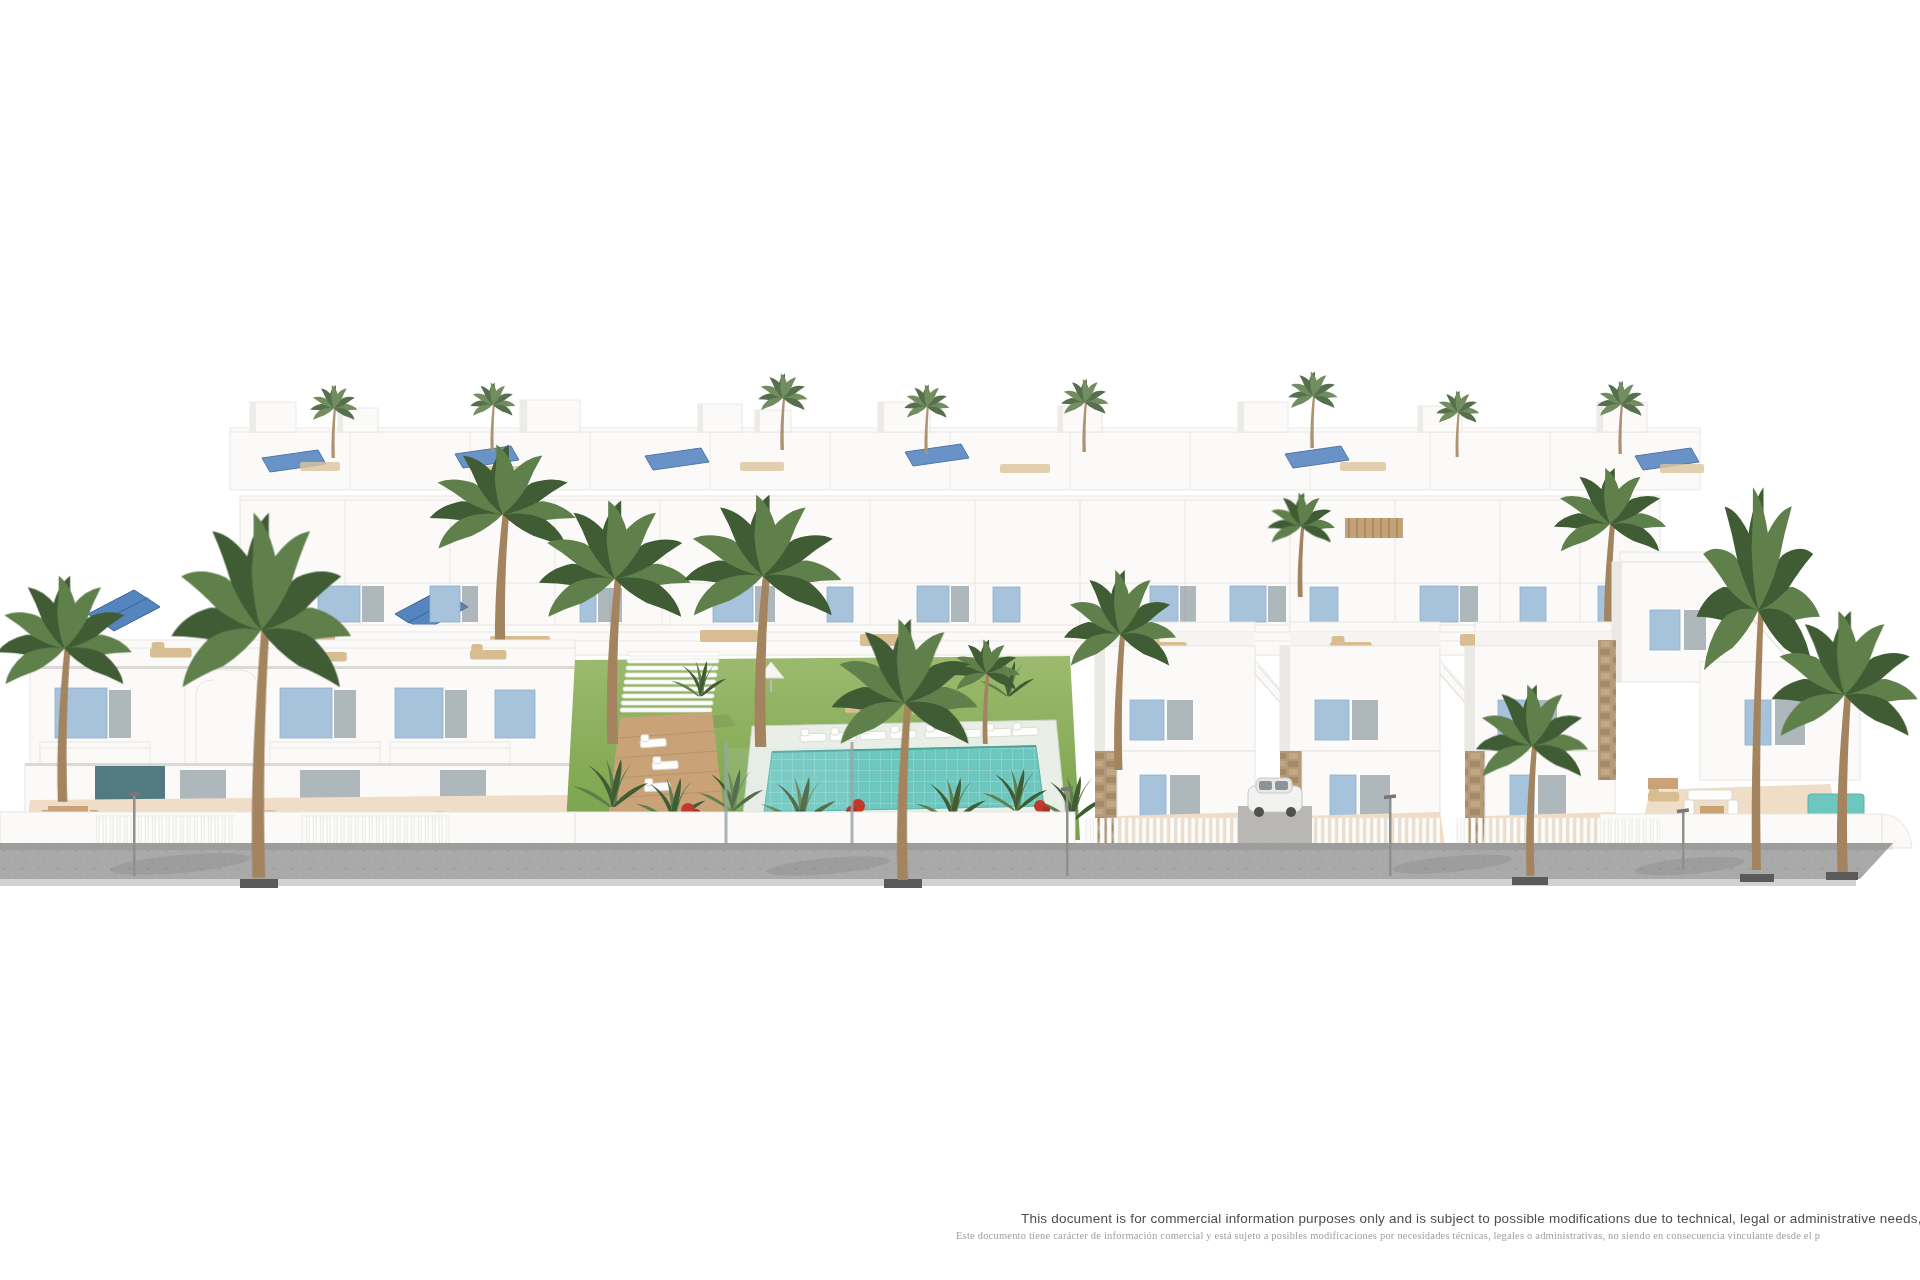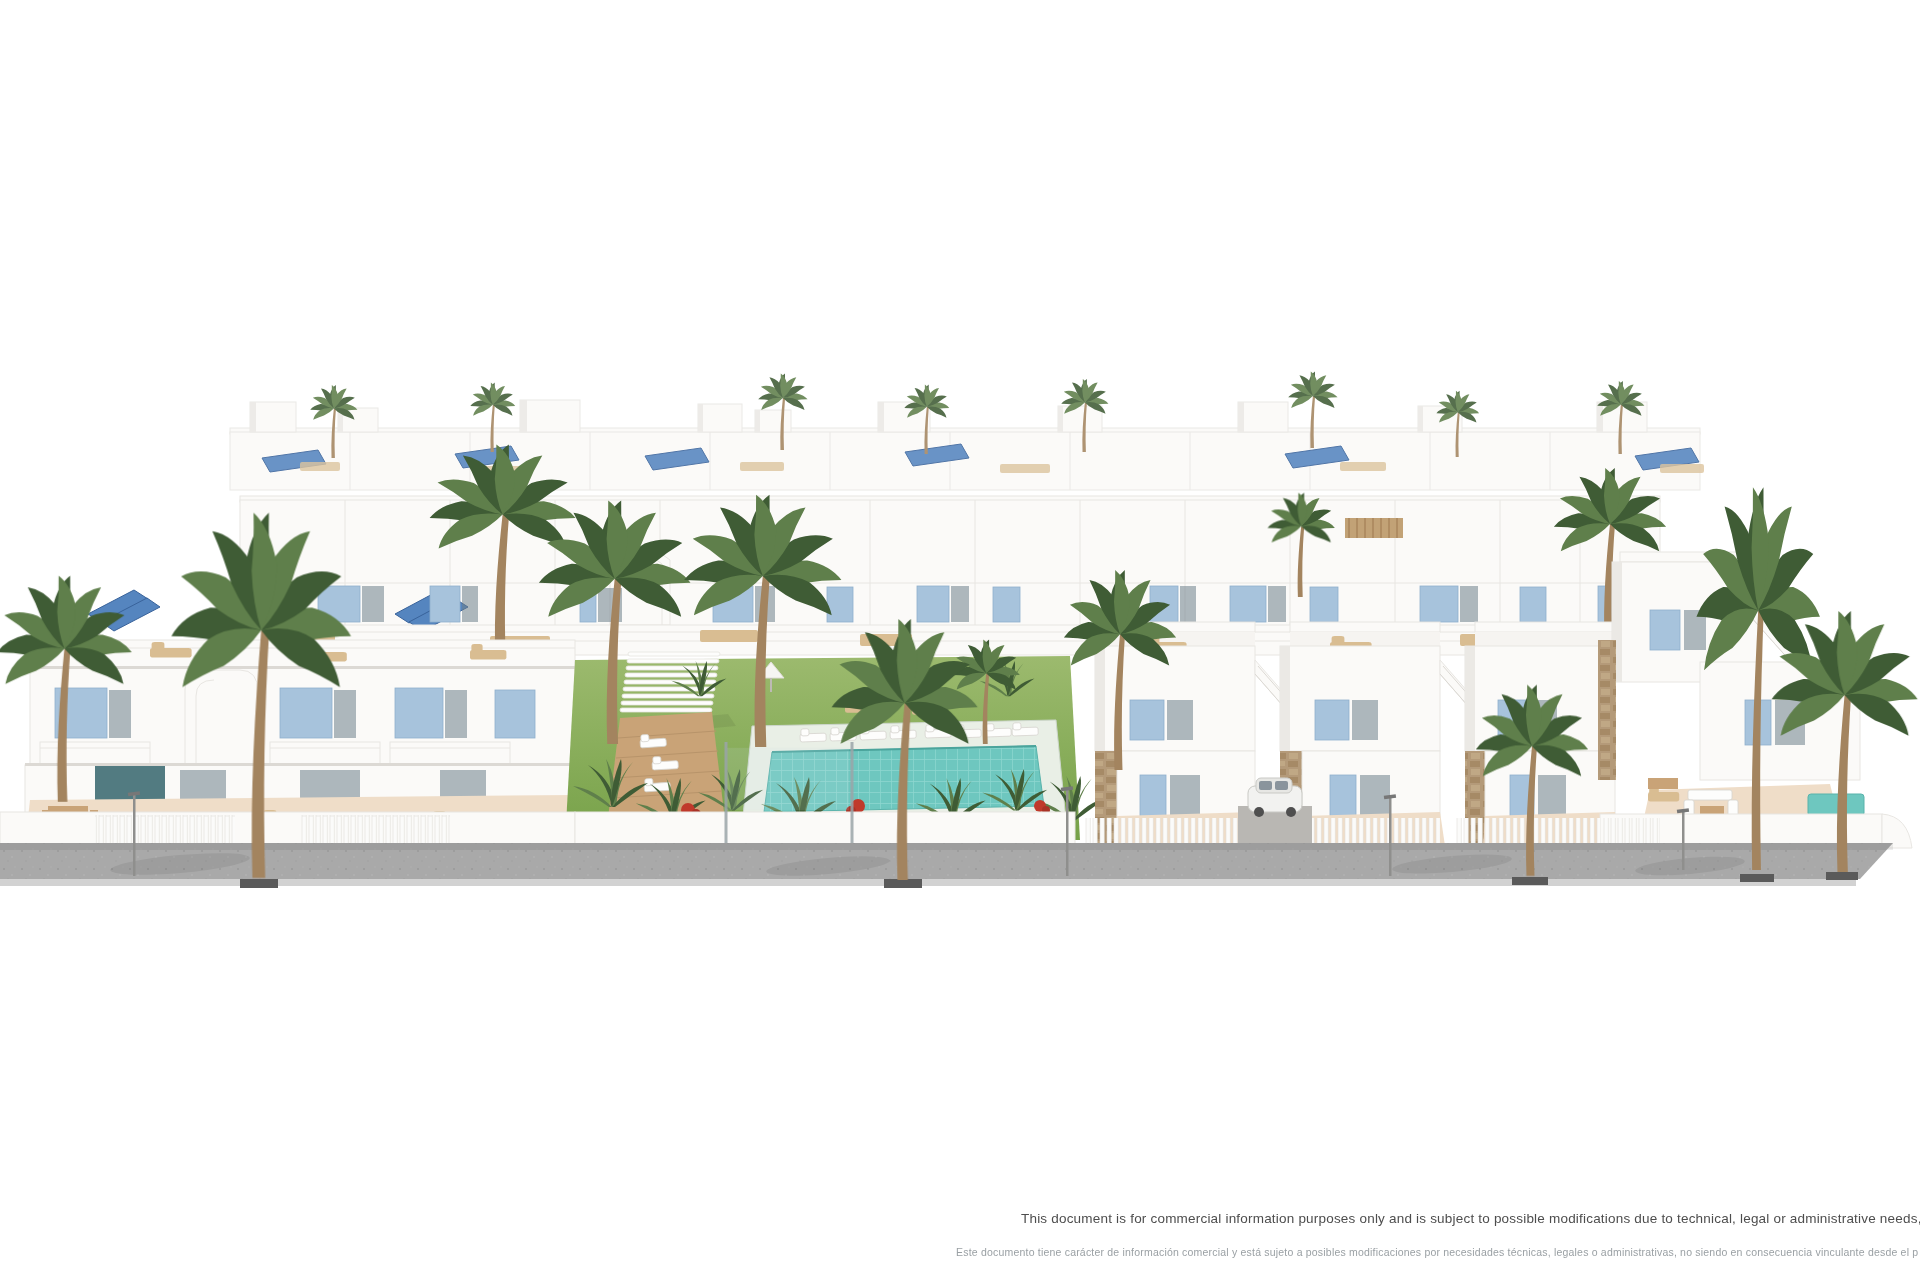--- a/index.html
+++ b/index.html
@@ -30,22 +30,22 @@
   .tan{fill:var(--furniture-tan);}
   .wood{fill:var(--deck-wood);}
   .beige{fill:var(--terrace-beige);}
   .teal{fill:var(--accent-teal);}
   .loungW{fill:#fdfdfc;stroke:#d6d4cf;stroke-width:.8;}
   .softsh{fill:#000;opacity:.07;}
   
   .disclaimer{position:absolute;left:0;top:1206px;width:1920px;height:54px;overflow:hidden;}
   .disclaimer .en{position:absolute;left:1021px;top:5px;white-space:nowrap;
       font-size:13.5px;color:var(--text-dark);letter-spacing:.2px;}
-  .disclaimer .es{position:absolute;left:956px;top:40px;white-space:nowrap;
-      font-size:10.5px;color:var(--text-light);letter-spacing:.2px;}
+  .disclaimer .es{position:absolute;left:956px;top:24px;white-space:nowrap;
+      font-size:10.5px;color:var(--text-light);letter-spacing:.2px;font-family:Liberation Serif, serif;}
 </style>
 </head>
 <body>
 
 <div class="stage">
 
 <svg width="1920" height="1280" viewBox="0 0 1920 1280">
   <defs>
     <linearGradient id="lawngrad" x1="0" y1="0" x2="0" y2="1">
       <stop offset="0" stop-color="var(--lawn-light)"></stop>

